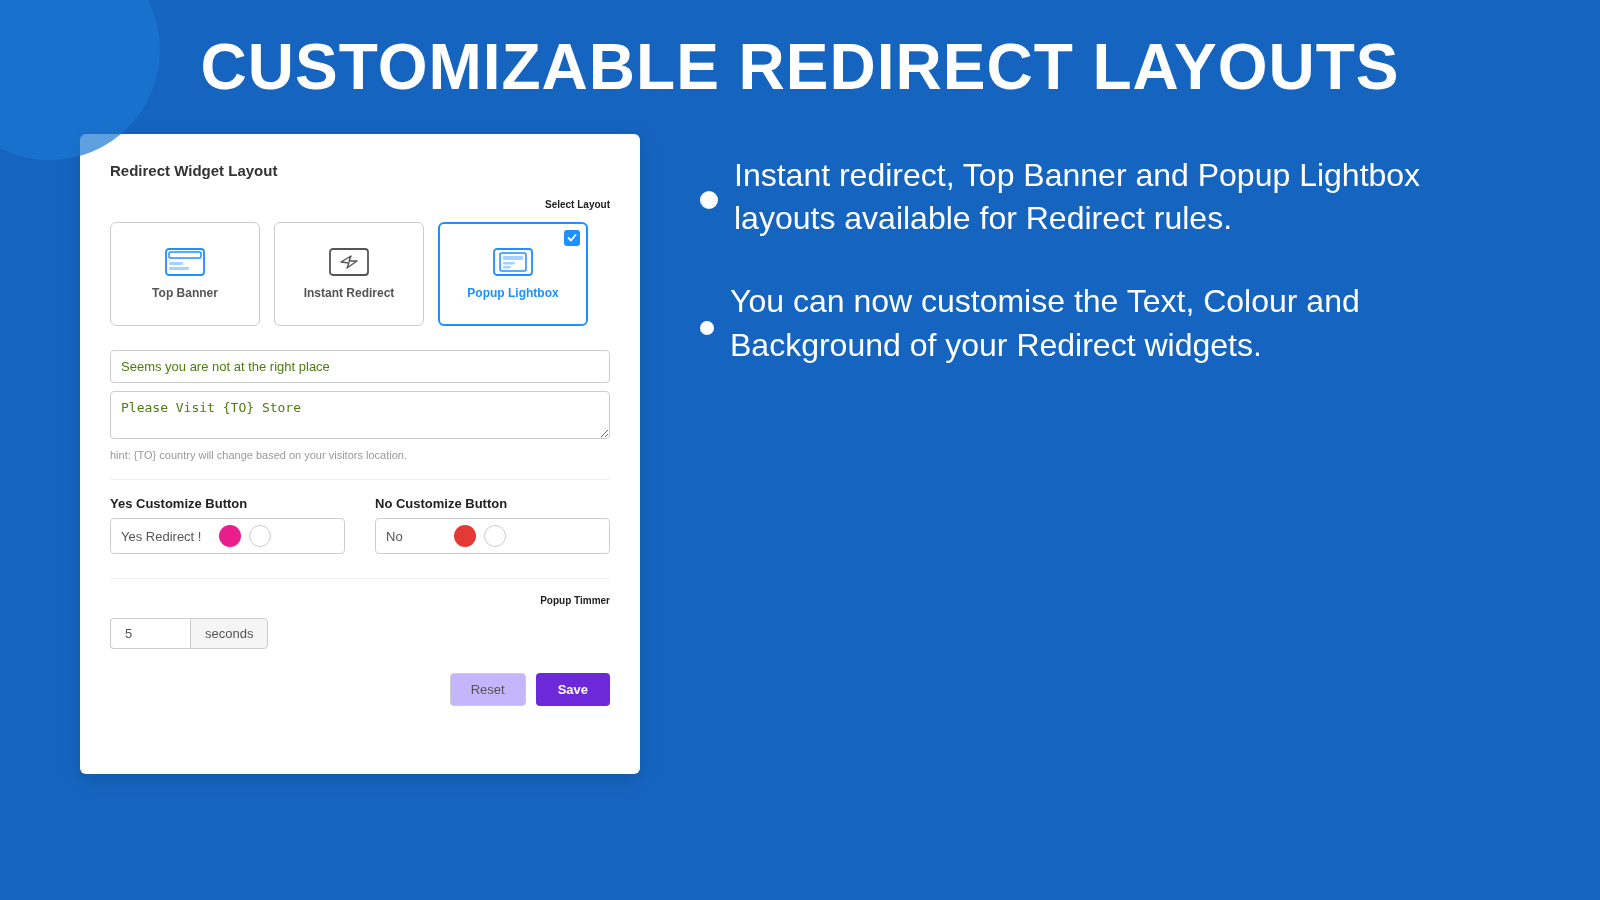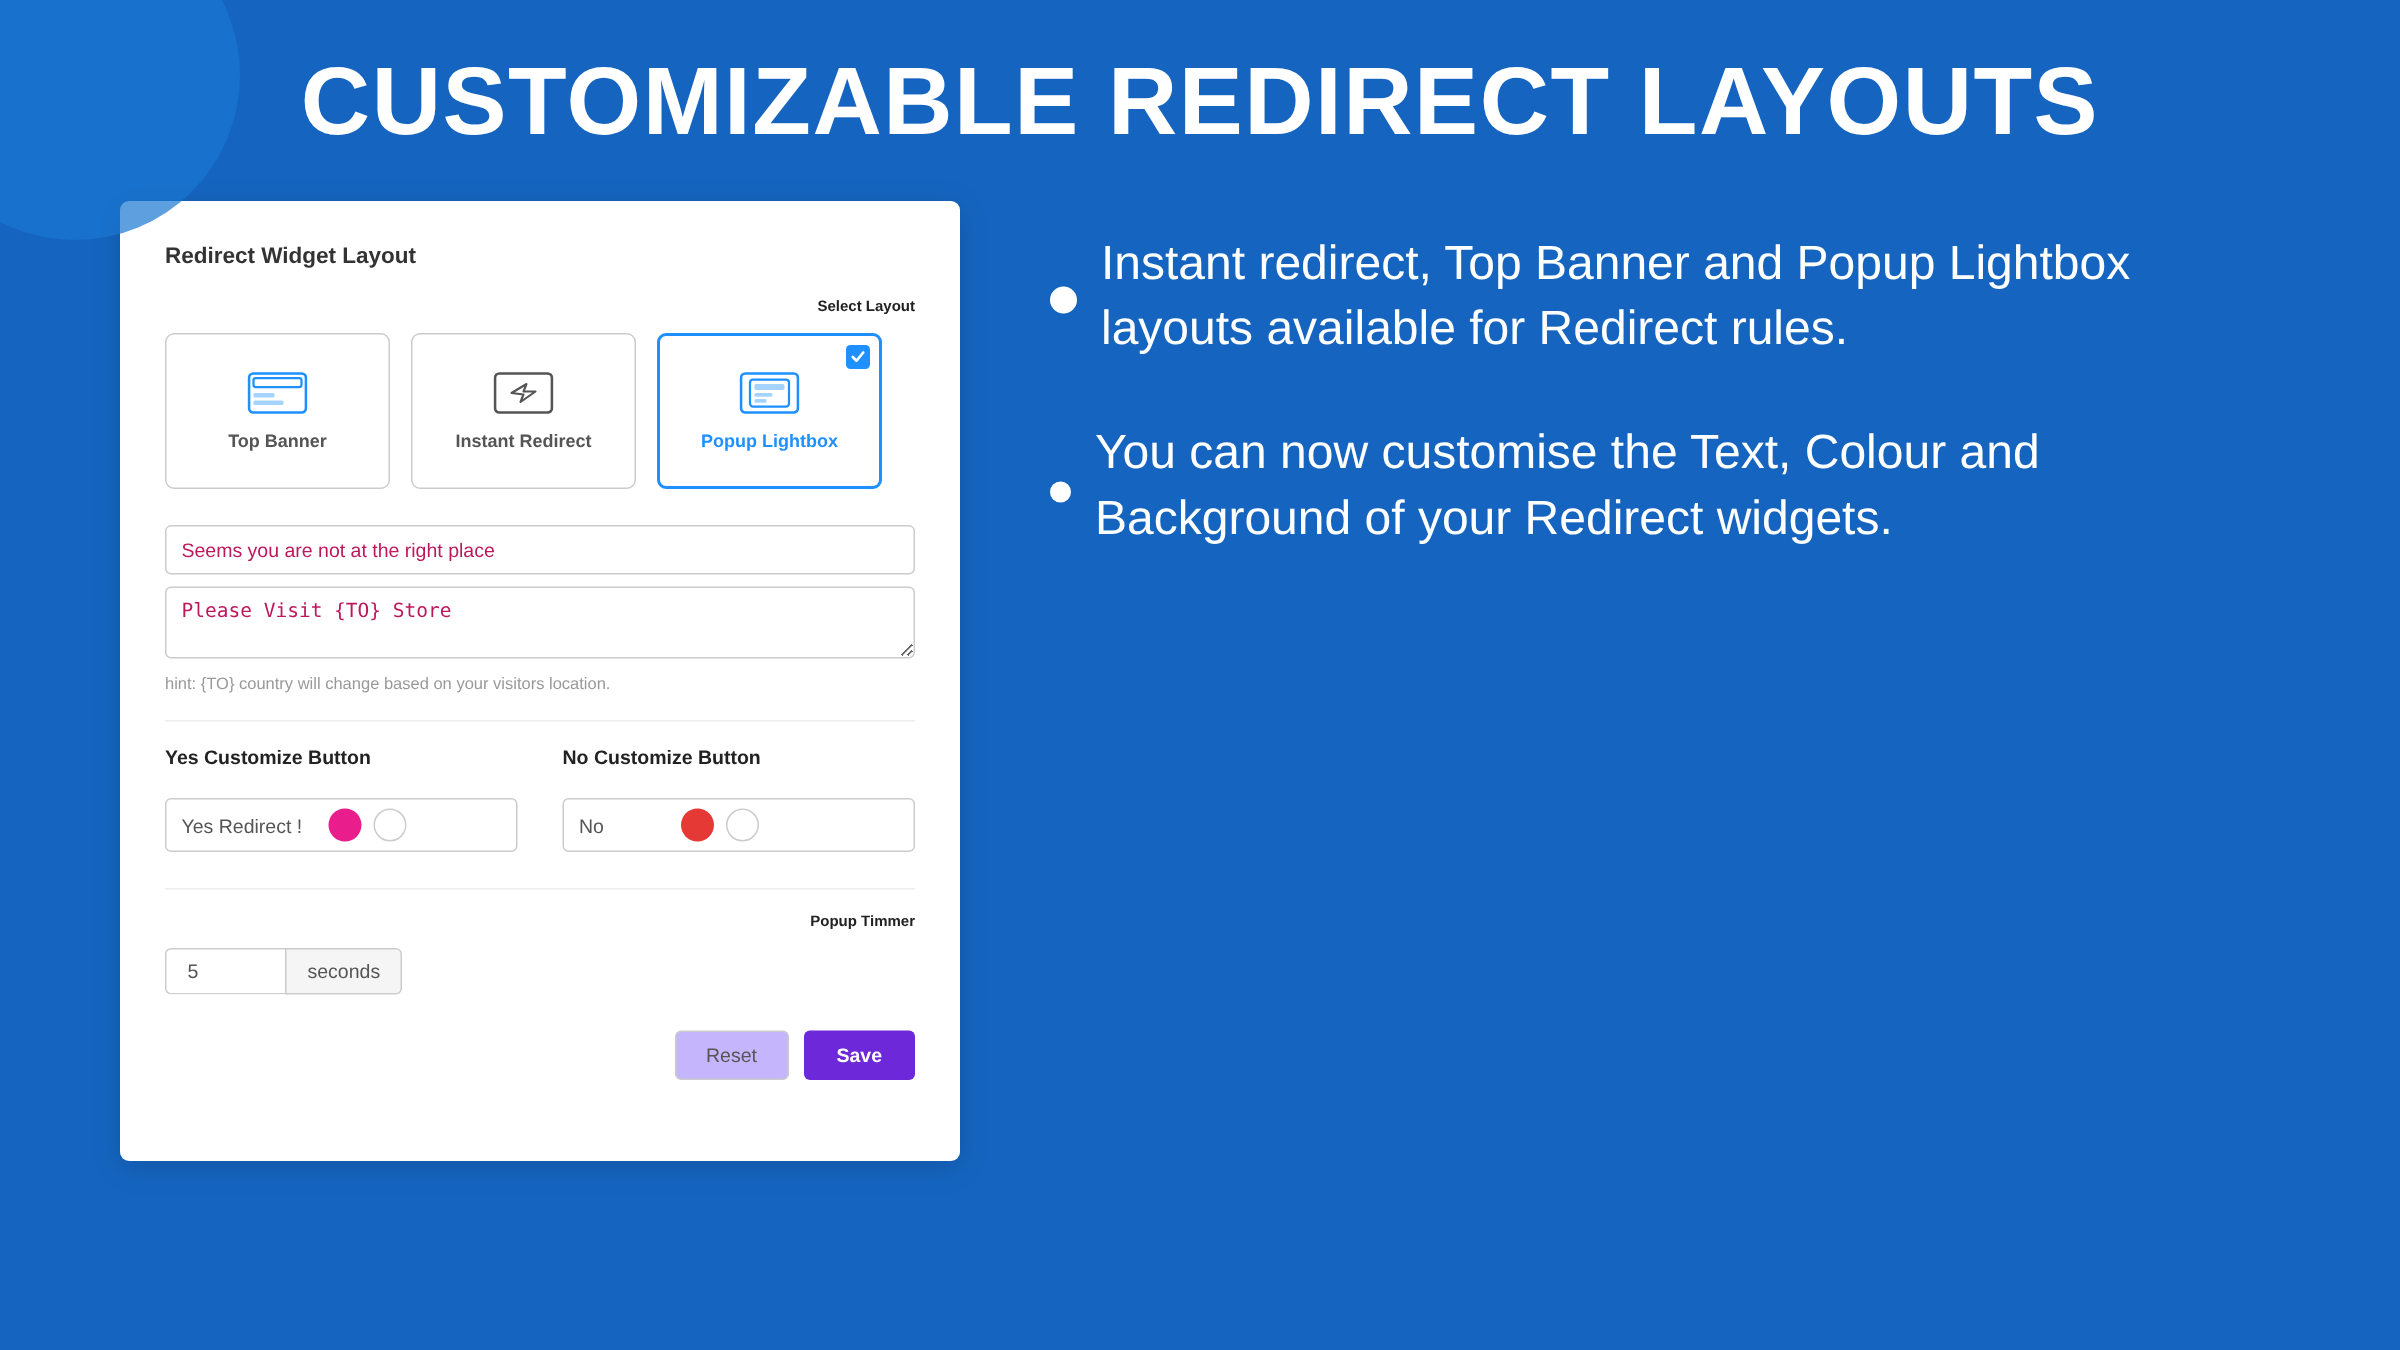--- a/index.html
+++ b/index.html
@@ -133,21 +133,21 @@
     .redirect-text-section {
       margin-bottom: 18px;
     }
 
     .text-input {
       width: 100%;
       border: 1px solid #ccc;
       border-radius: 4px;
       padding: 8px 10px;
       font-size: 13px;
-      color: #be185d;
+      color: #4d7c0f;
       margin-bottom: 8px;
       outline: none;
     }
 
     .hint-text {
       font-size: 11px;
       color: #999;
       margin-top: 2px;
     }
 
@@ -160,21 +160,21 @@
     }
 
     .customize-group {
       flex: 1;
     }
 
     .customize-group-label {
       font-size: 13px;
       font-weight: 700;
       color: #222;
-      margin-bottom: 20px;
+      margin-bottom: 7px;
     }
 
     .customize-input-row {
       display: flex;
       align-items: center;
       gap: 8px;
       border: 1px solid #ccc;
       border-radius: 4px;
       padding: 6px 10px;
     }

